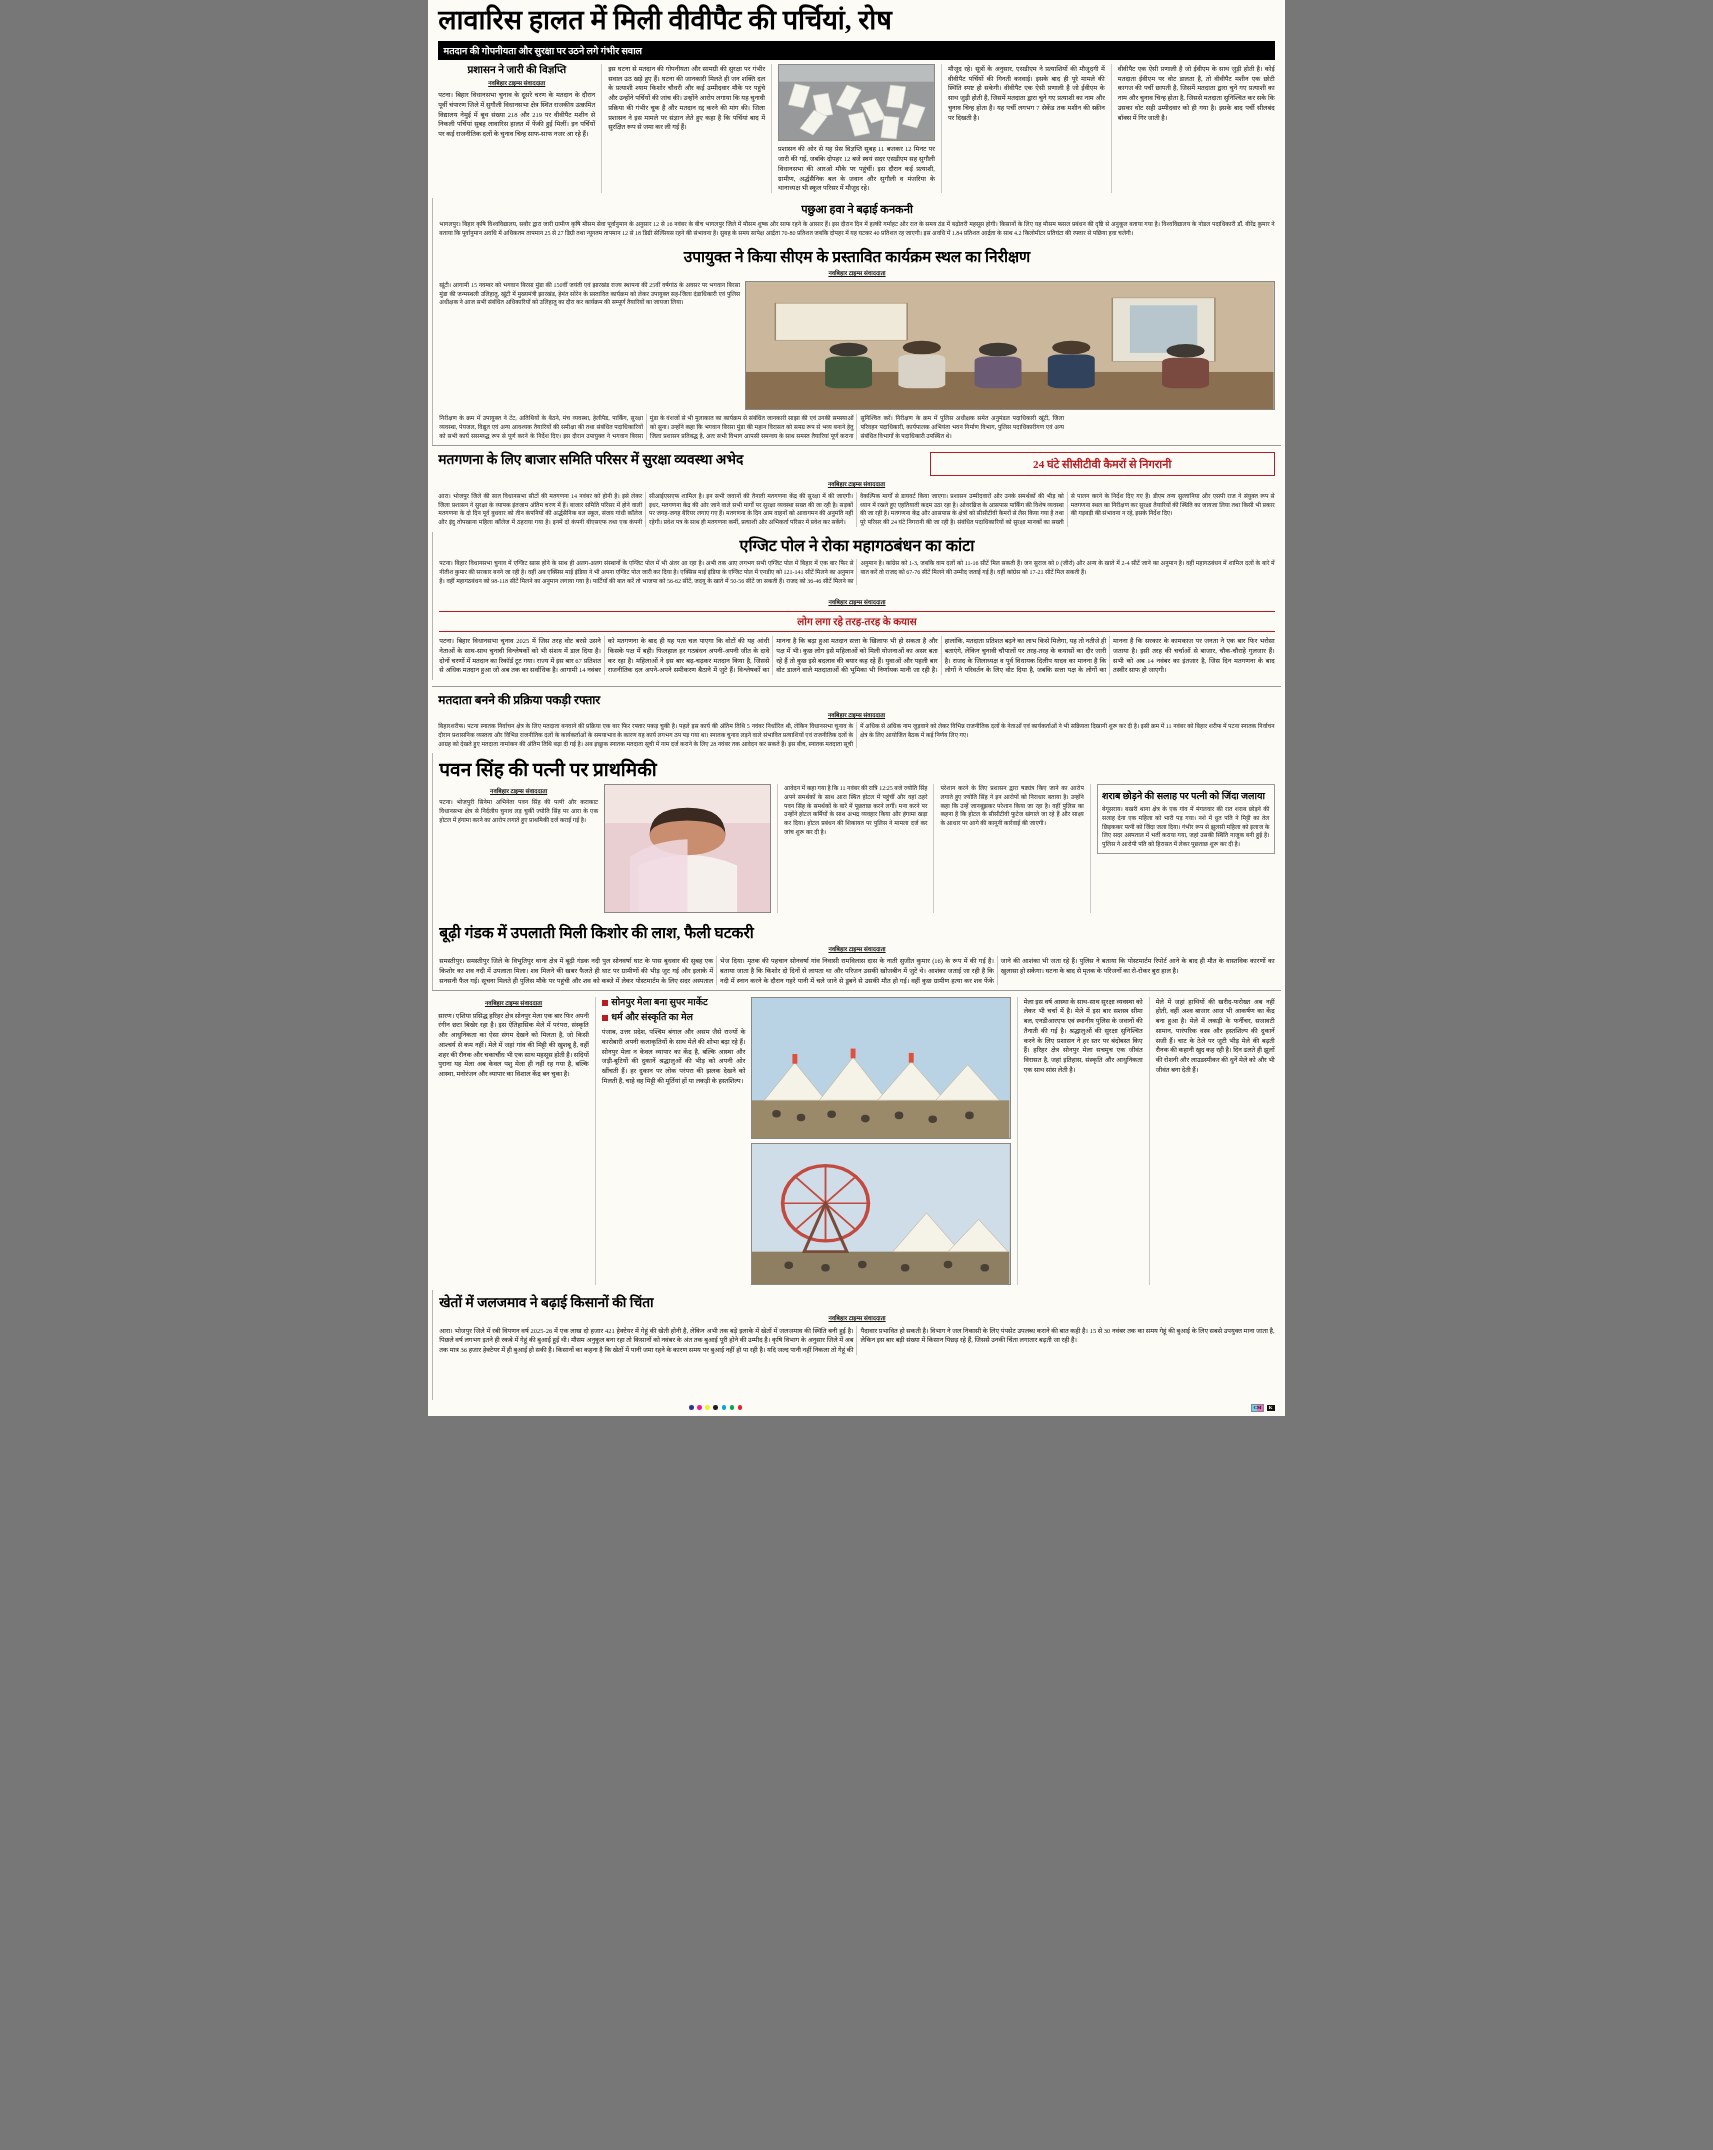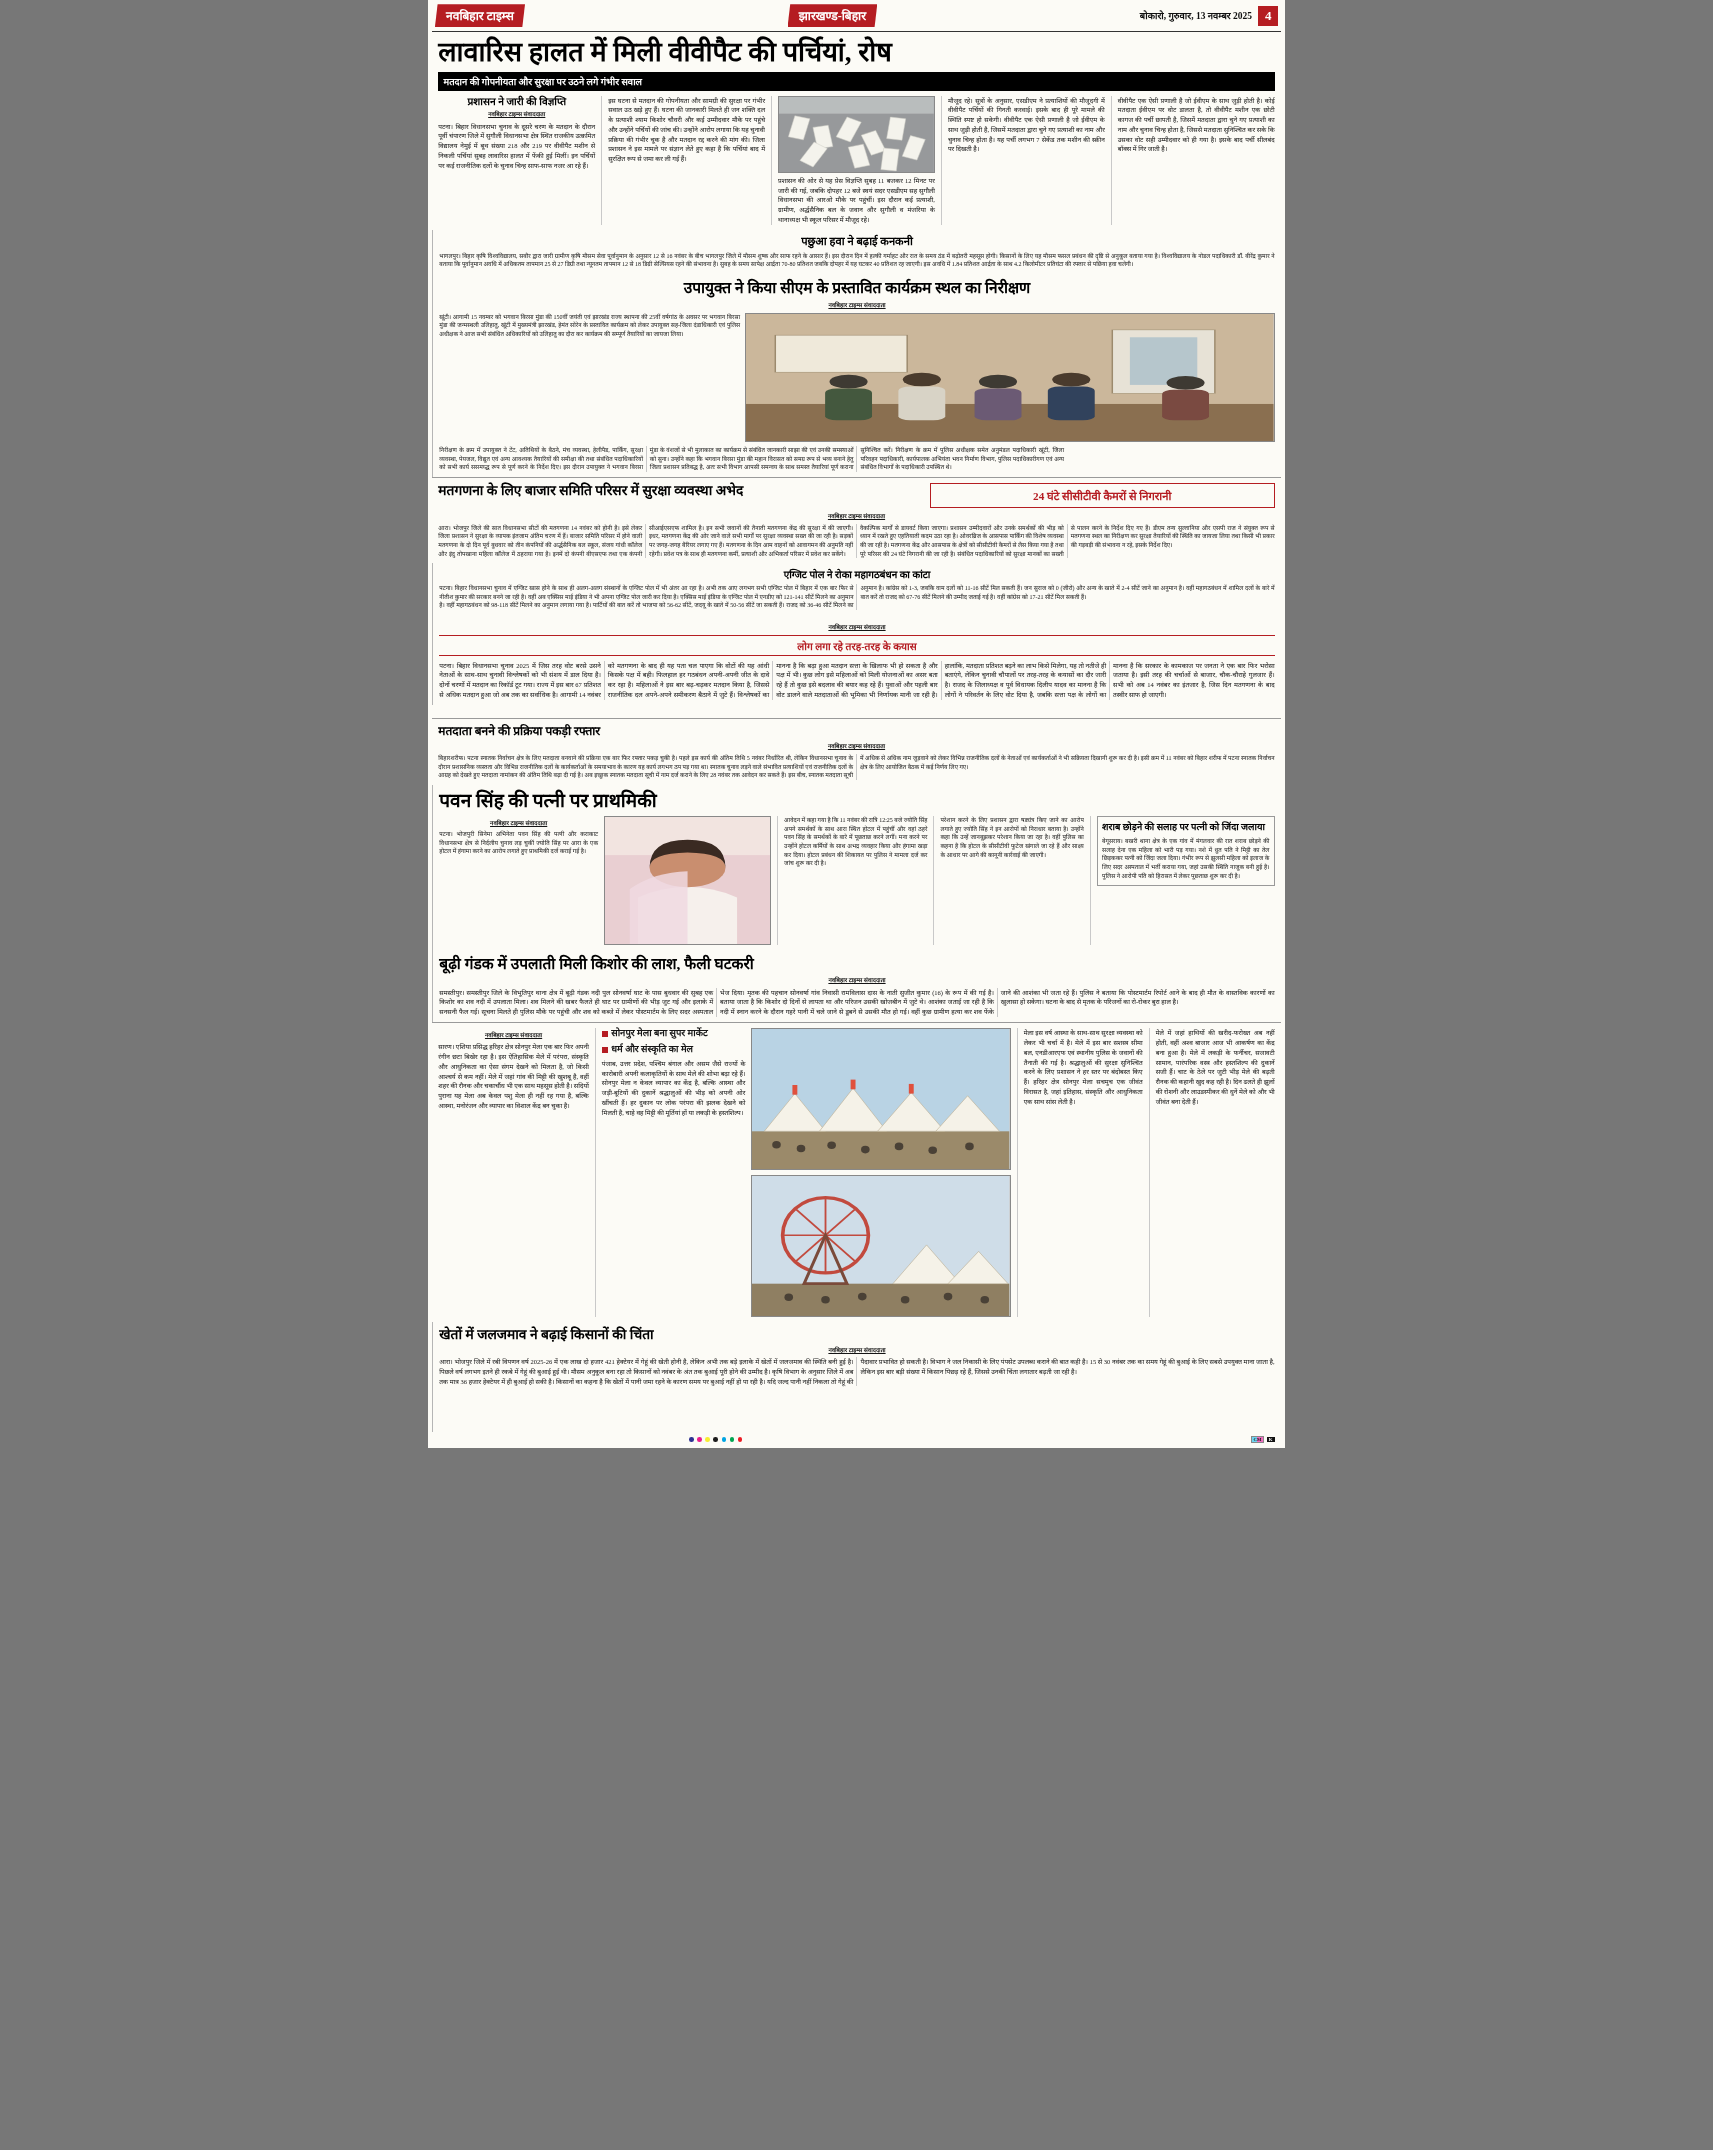--- a/index.html
+++ b/index.html
@@ -52,21 +52,21 @@
   
   .row2 { min-height:241px; }
   .art-counting { flex:0 0 31%; }
   .counting-head { display:flex; gap:23px; align-items:stretch; margin-bottom:4.3px; }
   .art-counting h2 { font-size:13.8px; flex:0 0 56%; }
   .red-box { flex:1; border:0.9px solid #b51d22; color:#b51d22; font-weight:bold; font-size:11.2px;
              display:flex; align-items:center; justify-content:center; text-align:center; padding:4.3px; line-height:1.25; }
   .counting-body { columns:4; }
 
   .art-exitpoll { flex:0 0 18.5%; }
-  .art-exitpoll h2 { font-size:10px; text-align:center; margin-bottom:3.4px; }
+  .art-exitpoll h2 { font-size:16px; text-align:center; margin-bottom:3.4px; }
   .exitpoll-body { columns:2; }
 
   .art-votes { flex:0 0 50.5%; }
   .art-votes h1 { font-size:21.5px; line-height:1.14; }
   .votes-kicker { color:#b51d22; font-weight:bold; font-size:10.3px; text-align:center;
                   border-top:0.4px solid #b51d22; border-bottom:0.4px solid #b51d22; padding:2.6px 0; margin:4.3px 0; }
   .votes-body { columns:5; }
 
   
   .row3 { min-height:241px; }
@@ -114,30 +114,20 @@
   .pm-right { margin-left:auto; display:flex; align-items:center; gap:2.6px; }
   .cm-mark { font-size:4.7px; font-weight:bold; color:#111; border:0.4px solid #888; padding:0.4px 1.7px;
              background:linear-gradient(90deg,#6ed3f0 0 50%,#f06ec0 50% 100%); }
   .k-mark { font-size:4.7px; font-weight:bold; color:#fff; background:#111; padding:0.4px 2.2px; }
 </style>
 </head>
 <body>
 
 <div class="page">
 
-  <header class="masthead">
-    <div class="mast-box" style="background-color: rgb(181, 29, 34);">नवबिहार टाइम्स</div>
-    <div class="mast-spacer"></div>
-    <div class="mast-box" style="background-color: rgb(181, 29, 34);">झारखण्ड-बिहार</div>
-    <div class="mast-spacer"></div>
-    <div class="mast-right">
-      <span class="mast-date">बोकारो, गुरुवार, 13 नवम्बर 2025</span>
-      <span class="mast-pageno" style="background-color: rgb(181, 29, 34);">4</span>
-    </div>
-  </header>
 
   <section class="row row1">
 
     <article class="art-vvpat">
       <h1 class="headline-xl">लावारिस हालत में मिली वीवीपैट की पर्चियां, रोष</h1>
       <div class="kicker-bar" style="background-color: #000000;">मतदान की गोपनीयता और सुरक्षा पर उठने लगे गंभीर सवाल</div>
       <div class="vvpat-cols">
         <div>
           <h3 class="subhead">प्रशासन ने जारी की विज्ञप्ति</h3>
           <div class="byline">नवबिहार टाइम्स संवाददाता</div>

